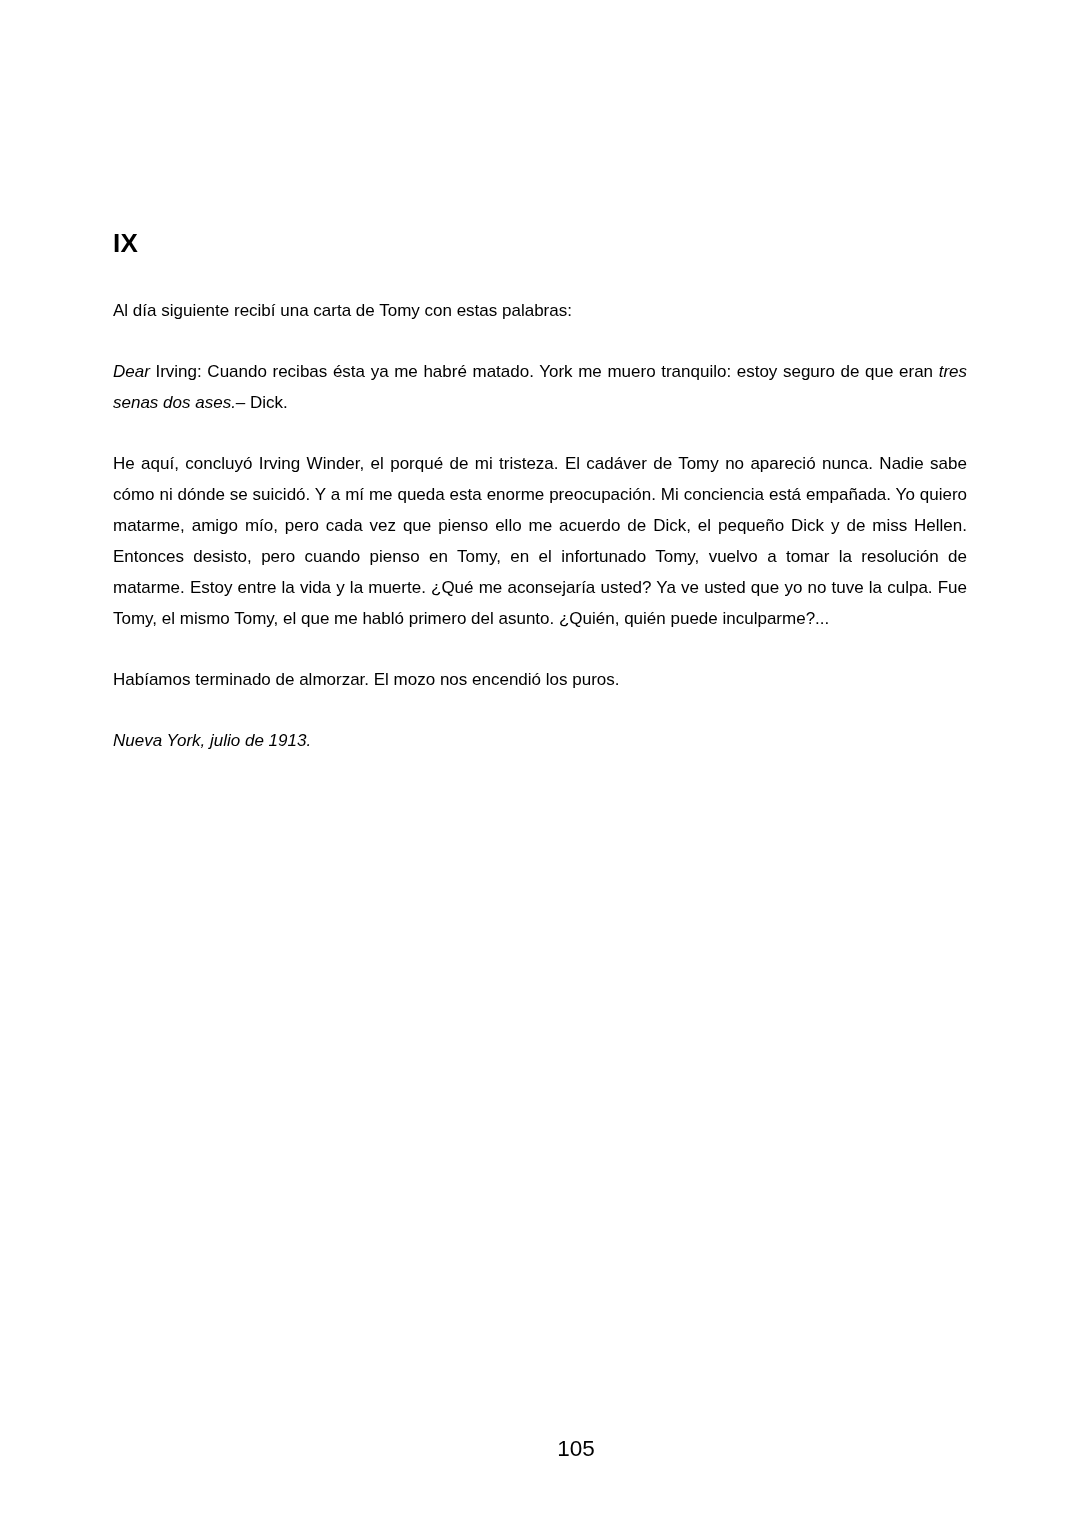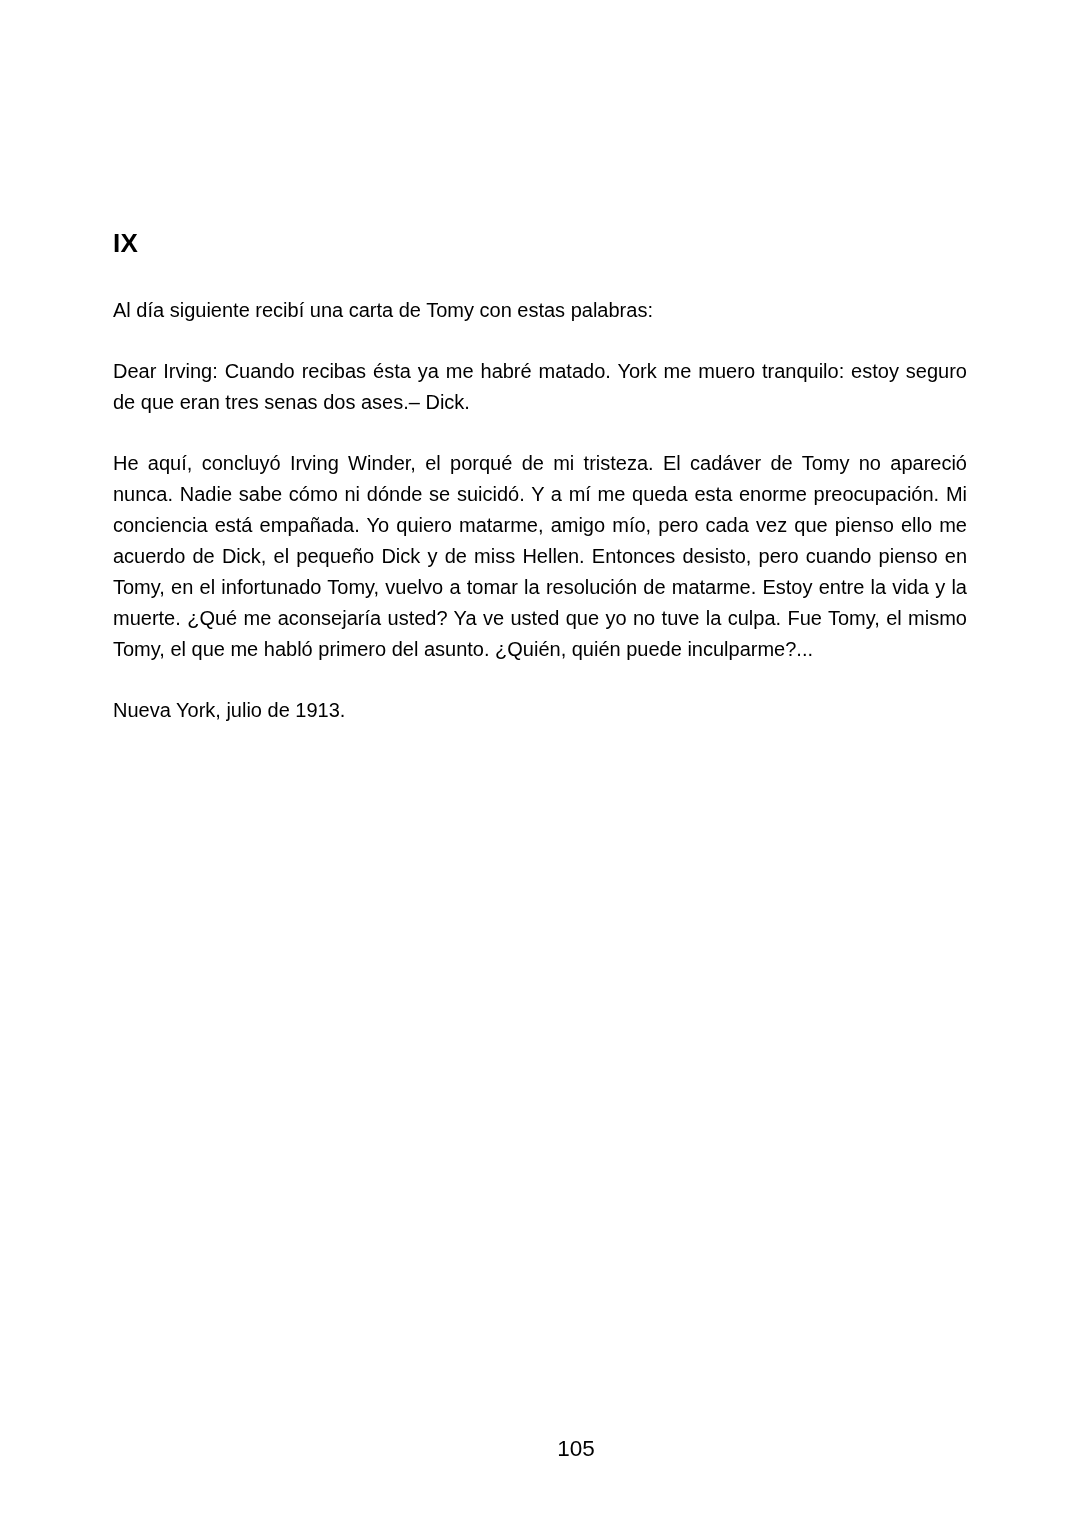--- a/index.html
+++ b/index.html
@@ -28,36 +28,37 @@
   }
   .chapter-heading {
     font-size: 26px;
     font-weight: bold;
     line-height: 31px;
     letter-spacing: 0.3px;
     margin: 0 0 36px 0;
     text-align: left;
   }
   p.body-text {
-    font-size: 20px;
+    font-size: 17px;
     line-height: 31px;
     margin: 0 0 30px 0;
     text-align: justify;
     text-justify: inter-word;
     -webkit-hyphens: none;
     hyphens: none;
     word-spacing: 0px;
   }
   p.body-text:last-child {
     margin-bottom: 11px;
   }
   p.no-justify {
     text-align: left;
   }
   .italic {
+    font-style: italic;
   }
   .page-number {
     position: absolute;
     left: 0;
     top: 1434px;
     width: 1080px;
     text-align: center;
     font-size: 22.5px;
     line-height: 30px;
     margin-left: 36px;
@@ -71,20 +72,21 @@
   <div class="content">
 
     <h1 class="chapter-heading">IX</h1>
 
     <p class="body-text no-justify">Al día siguiente recibí una carta de Tomy con estas palabras:</p>
 
     <p class="body-text"><span class="italic">Dear</span><span> Irving: Cuando recibas ésta ya me habré matado. York me muero tranquilo: estoy seguro de que eran </span><span class="italic">tres senas dos ases.</span><span>– Dick.</span></p>
 
     <p class="body-text">He aquí, concluyó Irving Winder, el porqué de mi tristeza. El cadáver de Tomy no apareció nunca. Nadie sabe cómo ni dónde se suicidó. Y a mí me queda esta enorme preocupación. Mi conciencia está empañada. Yo quiero matarme, amigo mío, pero cada vez que pienso ello me acuerdo de Dick, el pequeño Dick y de miss Hellen. Entonces desisto, pero cuando pienso en Tomy, en el infortunado Tomy, vuelvo a tomar la resolución de matarme. Estoy entre la vida y la muerte. ¿Qué me aconsejaría usted? Ya ve usted que yo no tuve la culpa. Fue Tomy, el mismo Tomy, el que me habló primero del asunto. ¿Quién, quién puede inculparme?...</p>
 
+    <p class="body-text no-justify">Habíamos terminado de almorzar. El mozo nos encendió los puros.</p>
 
     <p class="body-text no-justify italic">Nueva York, julio de 1913.</p>
 
   </div>
 
   <div class="page-number">105</div>
 
 </div>
 
 </body></html>

